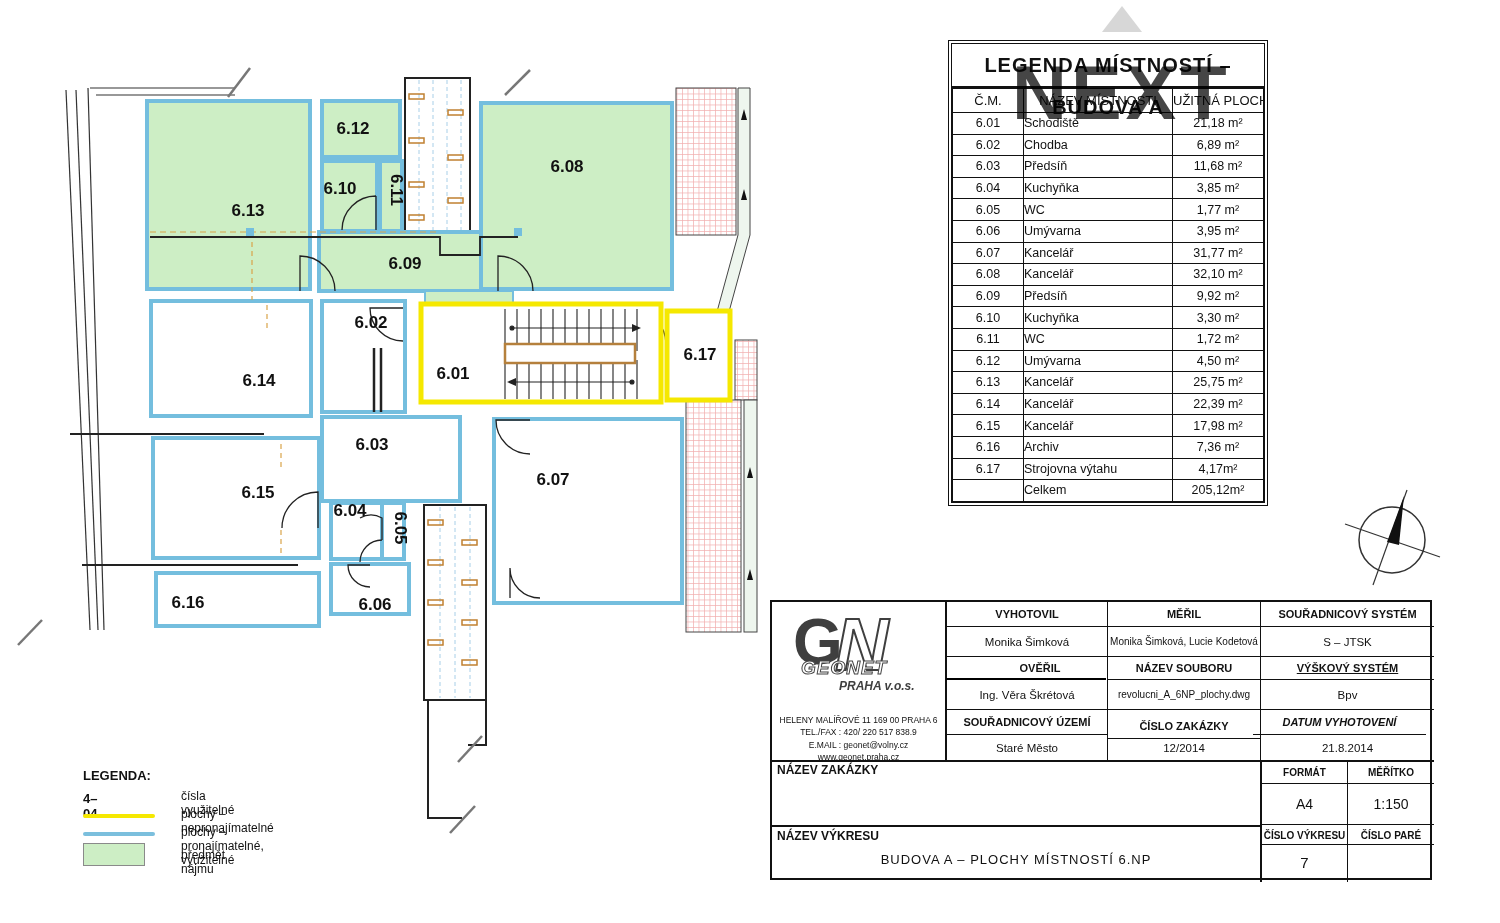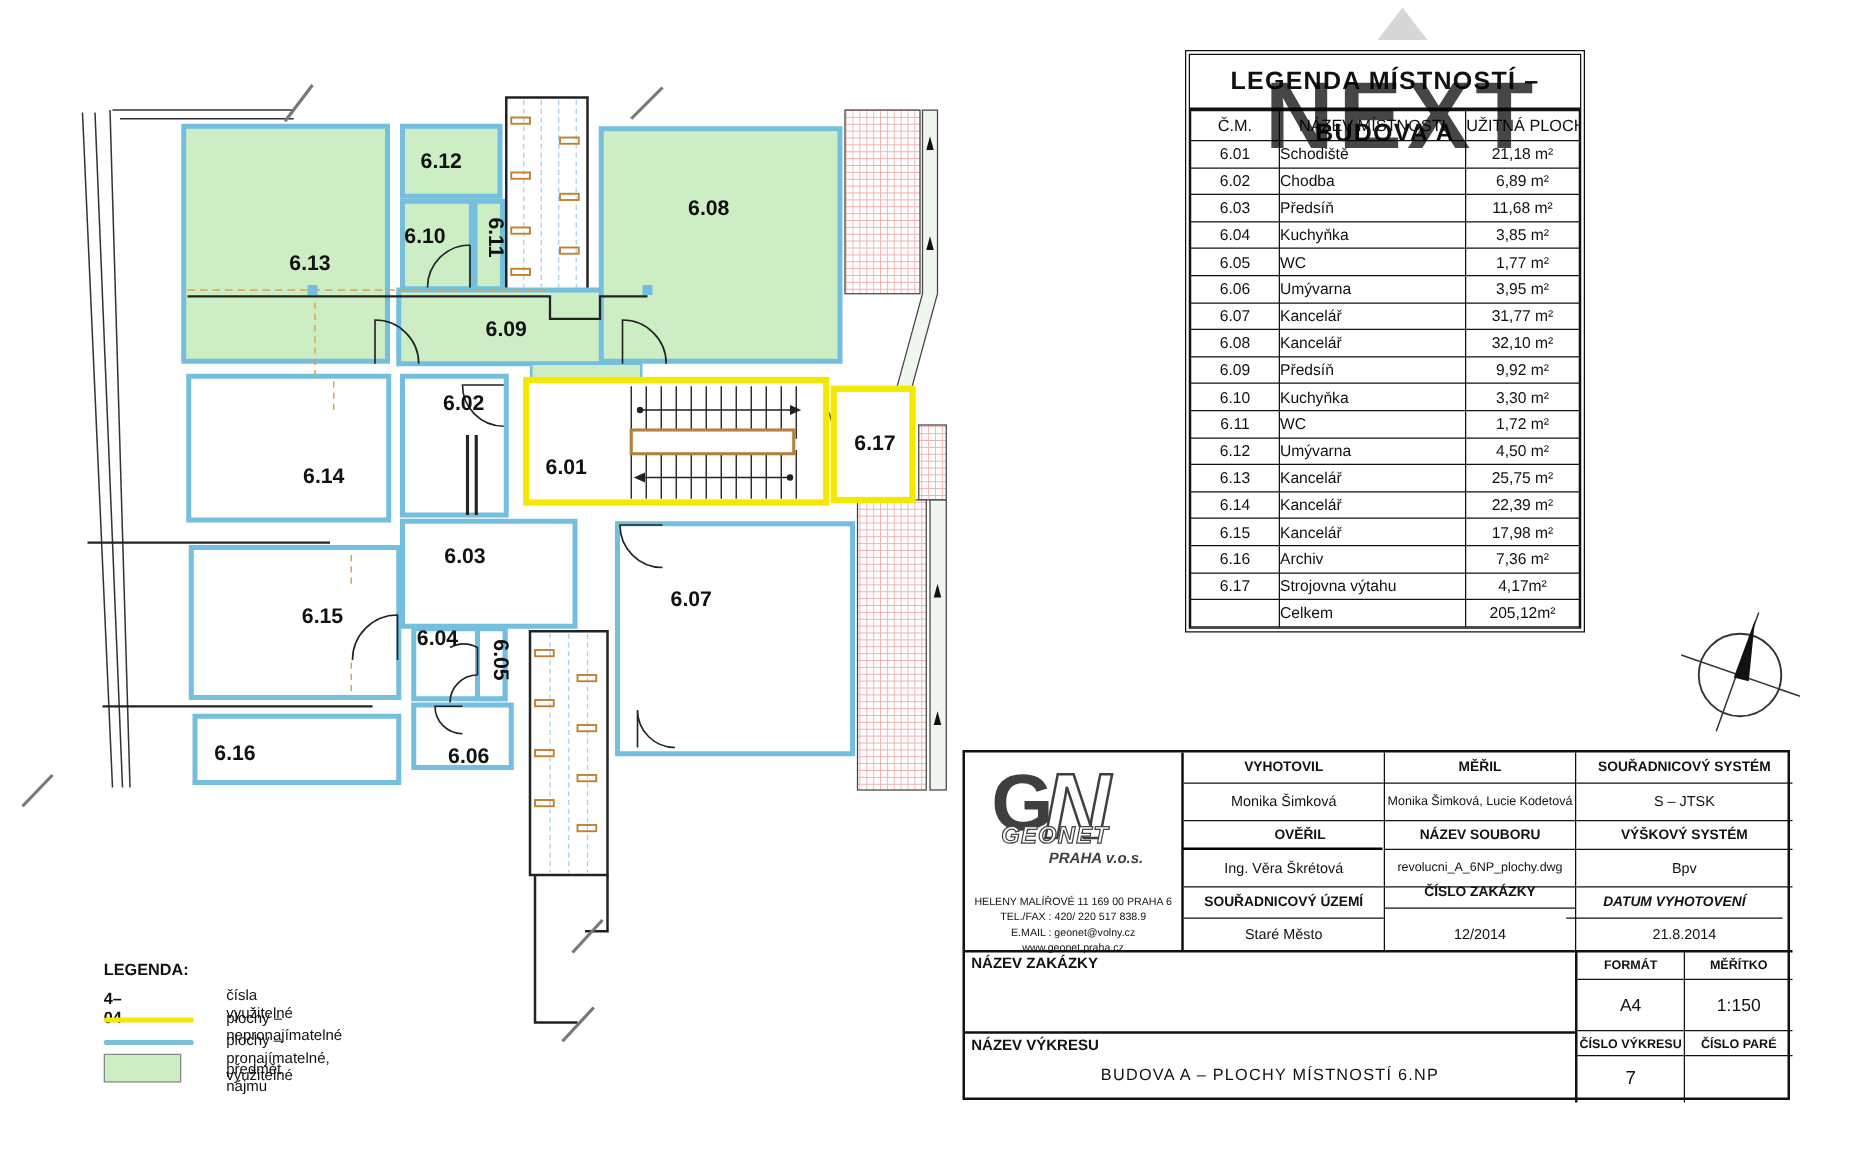--- a/index.html
+++ b/index.html
@@ -390,26 +390,26 @@
   <div class="tb val" style="left:175px;top:25px;width:160px;height:30px;border-bottom:1px solid #111;">Monika Šimková</div>
   <div class="tb hd" style="left:174px;top:55px;width:160px;height:23px;border-bottom:2px solid #000000;padding-left:28px;">OVĚŘIL</div>
   <div class="tb val" style="left:175px;top:78px;width:160px;height:30px;border-bottom:1px solid #111;">Ing. Věra Škrétová</div>
   <div class="tb hd" style="left:175px;top:108px;width:160px;height:25px;border-bottom:1px solid #111;">SOUŘADNICOVÝ ÚZEMÍ</div>
   <div class="tb val" style="left:175px;top:133px;width:160px;height:25px;">Staré Město</div>
 
   <div class="tb hd" style="left:336px;top:0;width:152px;height:25px;border-bottom:1px solid #111;">MĚŘIL</div>
   <div class="tb val" style="left:336px;top:25px;width:152px;height:30px;border-bottom:1px solid #111;font-size:10px;">Monika Šimková, Lucie Kodetová</div>
   <div class="tb hd" style="left:336px;top:55px;width:152px;height:23px;border-bottom:1px solid #111;">NÁZEV SOUBORU</div>
   <div class="tb val" style="left:336px;top:78px;width:152px;height:30px;border-bottom:1px solid #111;font-size:10px;">revolucni_A_6NP_plochy.dwg</div>
-  <div class="tb hd" style="left:336px;top:100px;width:152px;height:25px;border-bottom:1px solid #111;">ČÍSLO ZAKÁZKY</div>
+  <div class="tb hd" style="left:336px;top:112px;width:152px;height:25px;border-bottom:1px solid #111;">ČÍSLO ZAKÁZKY</div>
   <div class="tb val" style="left:336px;top:133px;width:152px;height:25px;">12/2014</div>
 
   <div class="tb hd" style="left:489px;top:0;width:173px;height:25px;border-bottom:1px solid #111;">SOUŘADNICOVÝ SYSTÉM</div>
   <div class="tb val" style="left:489px;top:25px;width:173px;height:30px;border-bottom:1px solid #111;">S – JTSK</div>
-  <div class="tb hd" style="left:489px;top:55px;width:173px;height:23px;border-bottom:1px solid #111;">VÝŠKOVÝ SYSTÉM</div>
+  <div class="tb hd" style="left:489px;top:55px;width:173px;height:23px;border-bottom:1px solid #111;text-decoration:underline;">VÝŠKOVÝ SYSTÉM</div>
   <div class="tb val" style="left:489px;top:78px;width:173px;height:30px;border-bottom:1px solid #111;">Bpv</div>
   <div class="tb hd" style="left:481px;top:108px;width:173px;height:25px;border-bottom:1px solid #111;font-style:italic;">DATUM VYHOTOVENÍ</div>
   <div class="tb val" style="left:489px;top:133px;width:173px;height:25px;">21.8.2014</div>
 
   <div class="line" style="left:0;top:158px;width:662px;height:2px;"></div>
 
   <div class="nz-label" style="left:5px;top:161px;">NÁZEV ZAKÁZKY</div>
   <div class="line" style="left:0;top:223px;width:488px;height:1.5px;"></div>
   <div class="nz-label" style="left:5px;top:227px;">NÁZEV VÝKRESU</div>
   <div class="nz-value" style="left:0;top:250px;">BUDOVA A – PLOCHY MÍSTNOSTÍ 6.NP</div>

